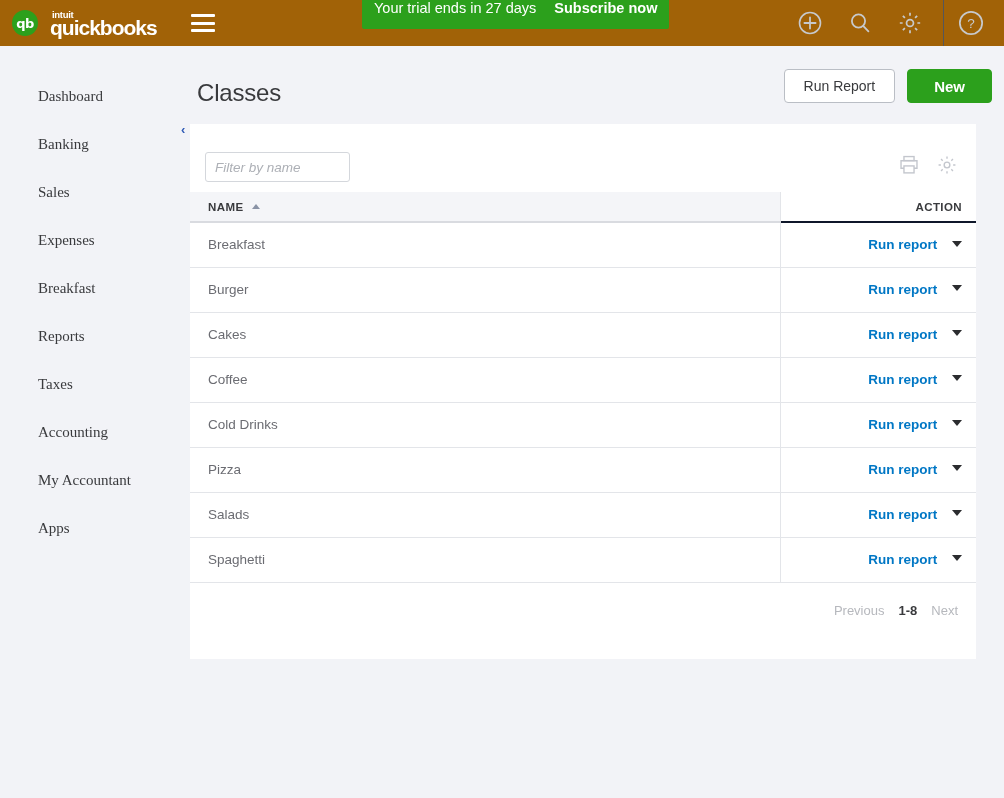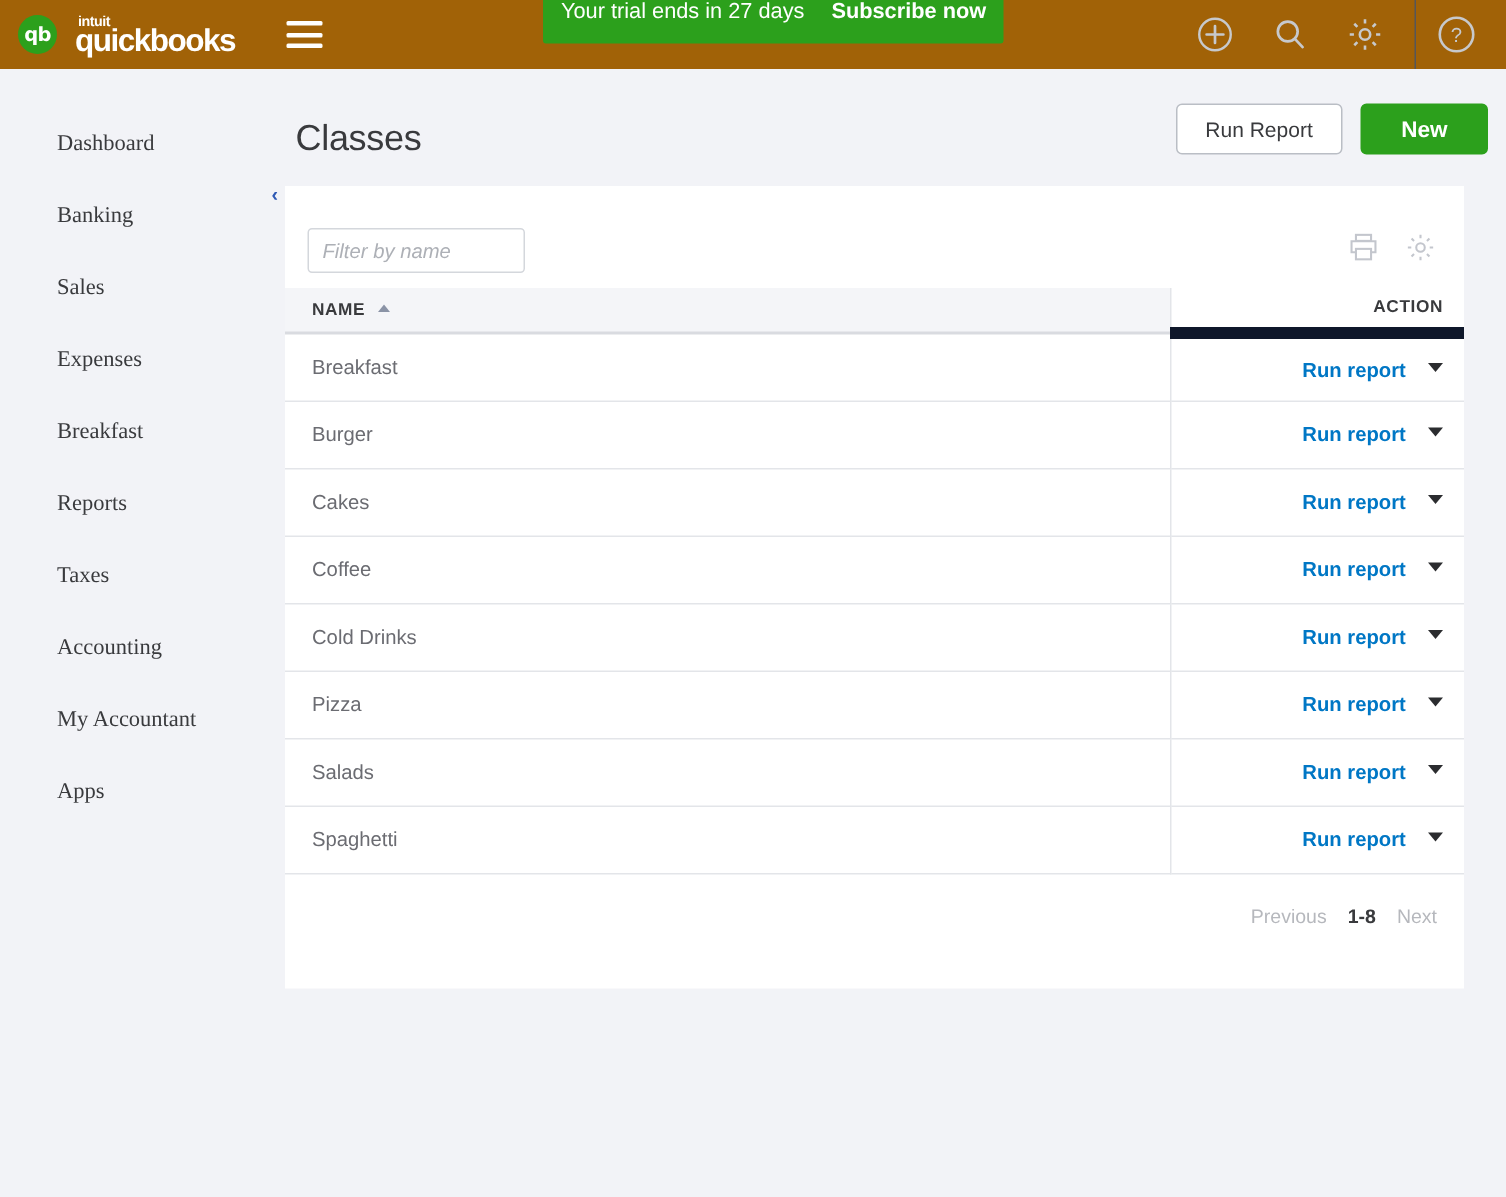--- a/index.html
+++ b/index.html
@@ -148,21 +148,21 @@
     background: #f4f5f8;
     height: 30px; padding: 0;
     font-size: 11.5px; font-weight: bold; color: #393a3d;
     letter-spacing: 0.4px;
     border-bottom: 2px solid #d9dbe0;
     vertical-align: middle;
   }
   th.col-name { text-align: left; padding-left: 18px; width: 590px;
     border-right: 1px solid #e3e5e9; }
   th.col-action { text-align: right; padding-right: 14px; background: #fff;
-    border-bottom: 8px solid #0f172a; }
+    border-bottom: 2px solid #0f172a; }
   .sort-caret {
     display: inline-block; margin-left: 5px;
     width: 0; height: 0; vertical-align: middle;
     border-left: 4px solid transparent; border-right: 4px solid transparent;
     border-bottom: 5px solid #8a93a6; position: relative; top: -1px;
   }
   tbody td {
     height: 45px; font-size: 13.5px; color: #6b6c72;
     border-bottom: 1px solid #e3e5e9; padding: 0;
     vertical-align: middle;

